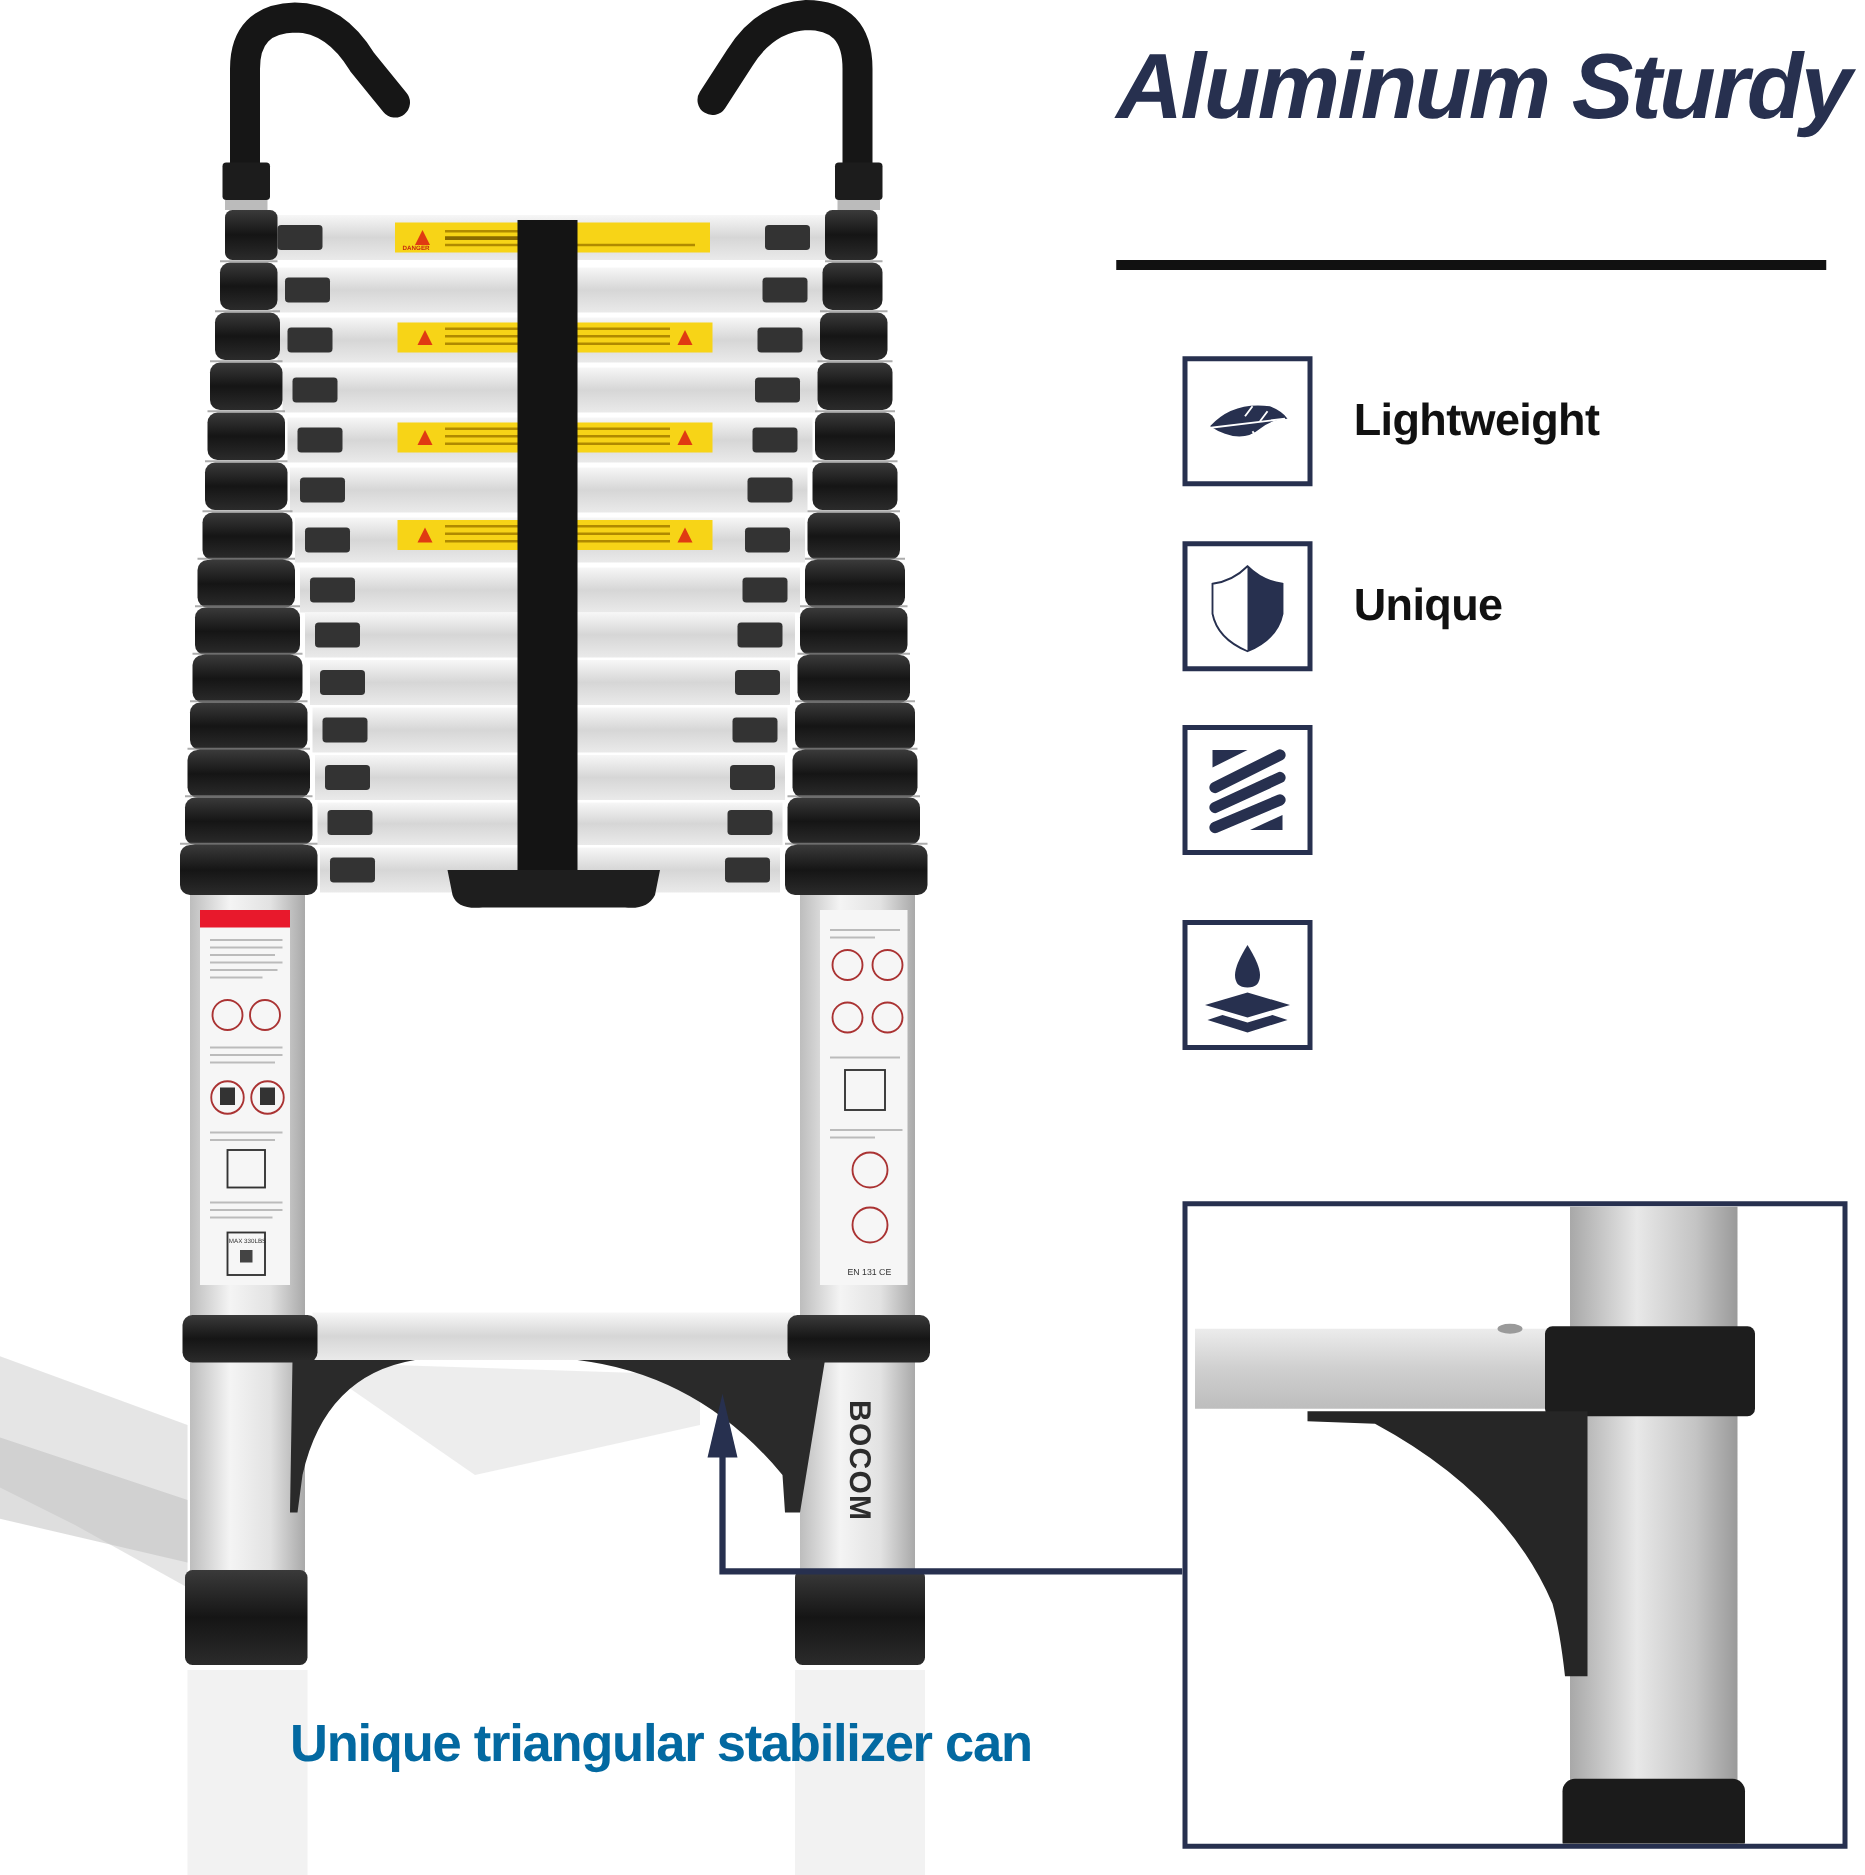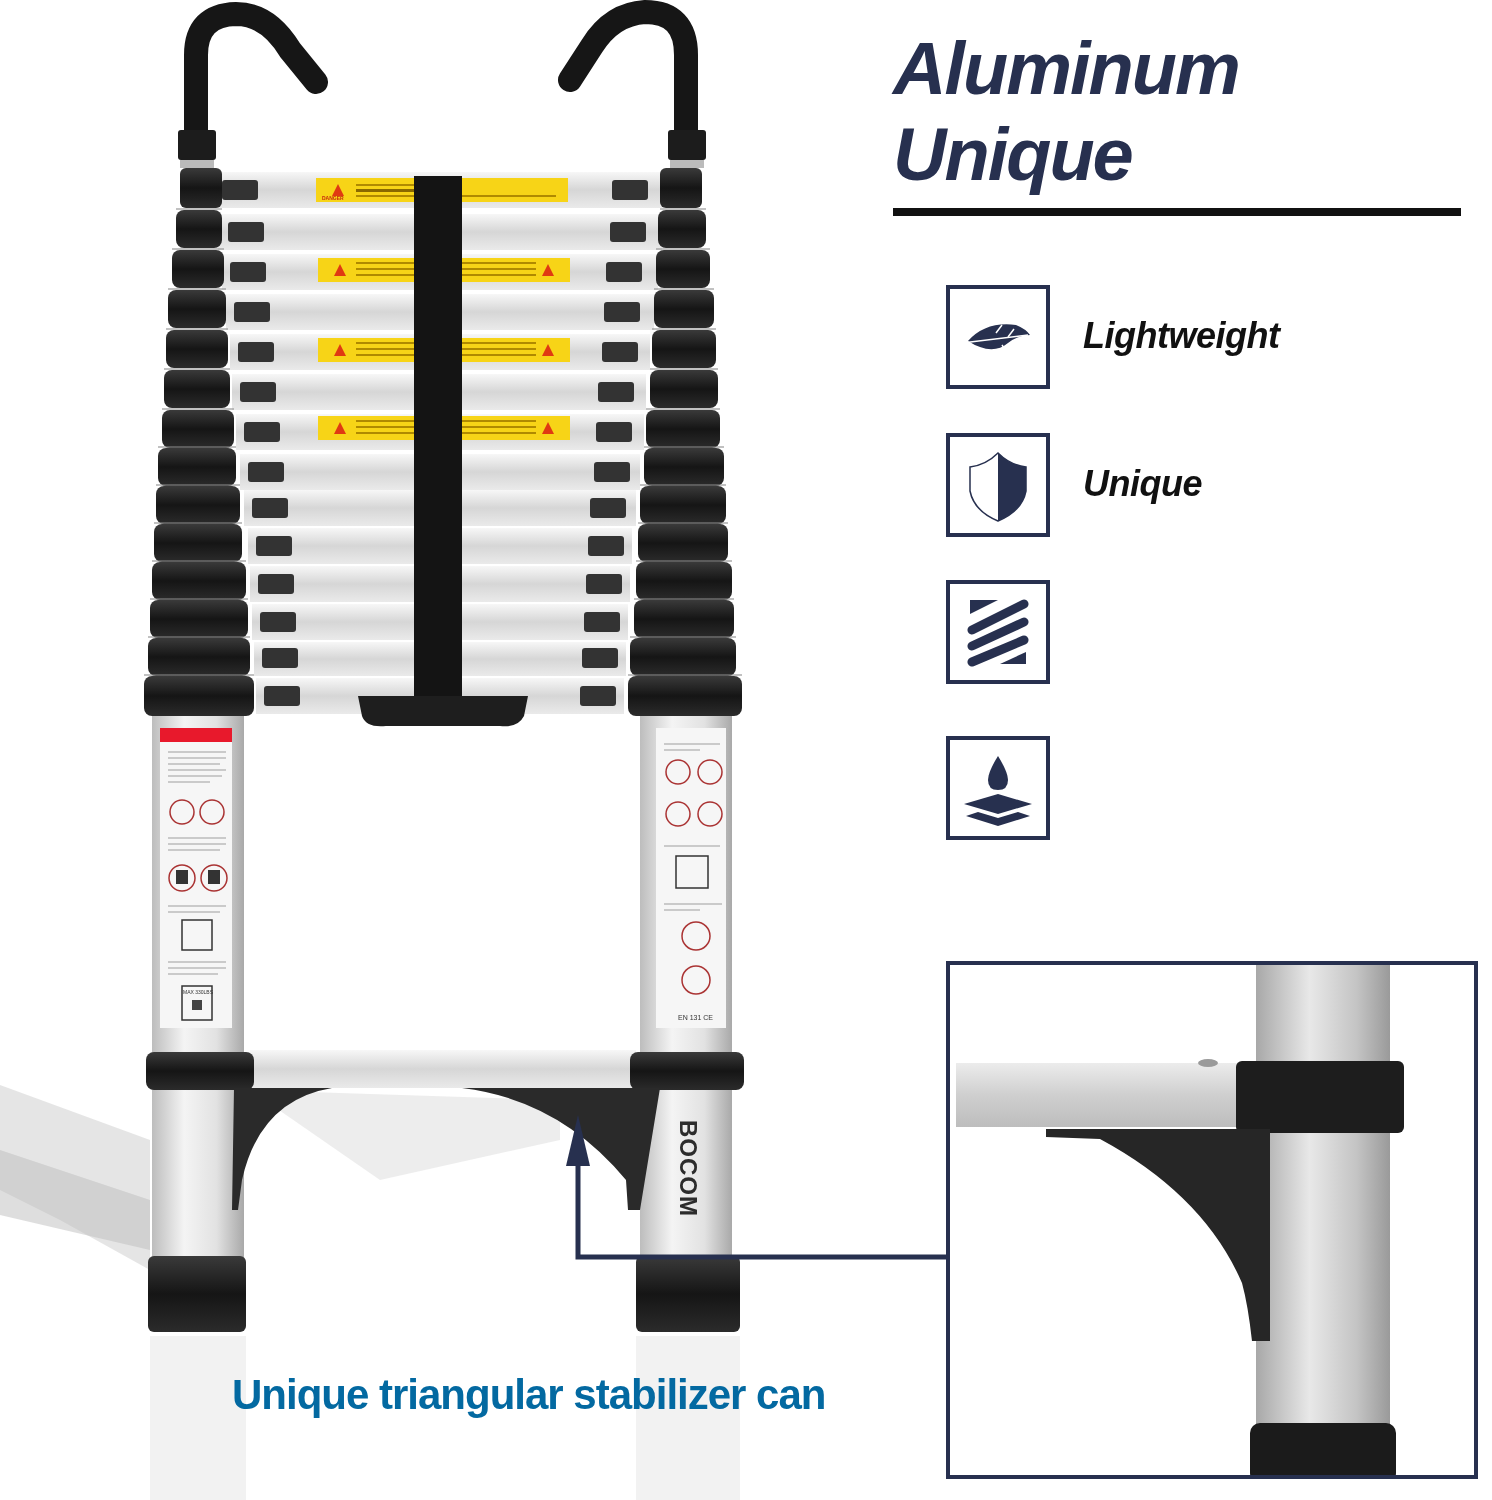--- a/index.html
+++ b/index.html
@@ -8,21 +8,21 @@
 
   
   .headline { left:893px; top:26px; color:#27304f; font-family:"Liberation Sans", sans-serif; font-weight:bold; font-style:italic; font-size:74px; line-height:86px; letter-spacing:-2px; }
   .headline .l2 { display:block; }
   .headline-rule { left:893px; top:208px; width:568px; height:8px; background:#111; }
 
   
   .feature { position:absolute; left:946px; width:520px; height:104px; }
   .feature .box { position:absolute; left:0; top:0; width:96px; height:96px; border:4px solid #27304f; background:#fff; }
   .feature .box svg { position:absolute; left:6px; top:6px; width:84px; height:84px; }
-  .feature .label { position:absolute; top:30px; color:#111; font-weight:bold; font-size:36px; letter-spacing:-0.5px;font-style:italic; }
+  .feature .label { position:absolute; top:30px; color:#111; font-weight:bold; font-size:36px; letter-spacing:-0.5px; }
 
   
   .caption { left:232px; top:1368px; color:#0369a1; font-weight:bold; font-size:42px; line-height:53px; letter-spacing:-1px; }
 
   
   .inset { left:946px; top:961px; width:532px; height:518px; border:4px solid #27304f; background:#fff; overflow:hidden; box-sizing:border-box; }
 
   
   .connector { left:0; top:0; width:1492px; height:1500px; pointer-events:none; }
 </style>
@@ -327,21 +327,21 @@
   <rect x="150" y="1336" width="96" height="164" fill="#e9e9e9" opacity="0.6"></rect>
   <rect x="636" y="1336" width="104" height="164" fill="#e9e9e9" opacity="0.6"></rect>
 </svg>
 
 <svg class="abs connector" viewBox="0 0 1492 1500">
   <polyline points="578,1158 578,1257 946,1257" fill="none" stroke="#27304f" stroke-width="5"></polyline>
   <path d="M578 1115 L566 1166 L590 1166 Z" fill="#27304f"></path>
 </svg>
 
 <div class="abs headline">
-  <span class="l2">Aluminum Unique</span>
+  <span class="l2">Aluminum Sturdy</span>
 </div>
 <div class="abs headline-rule"></div>
 
 <div class="feature" style="top:285px">
   <div class="box">
     <svg viewBox="0 0 84 84">
       <path d="M12 46 Q30 26 60 30 Q70 34 74 40 Q62 40 52 48 Q40 58 24 52 Q18 50 12 46 Z" fill="#27304f"></path>
       <path d="M6 48 L72 40" stroke="#fff" stroke-width="1.5"></path>
       <path d="M40 38 L46 30 M52 42 L58 34 M46 50 L50 56" stroke="#fff" stroke-width="1.5"></path>
     </svg>

